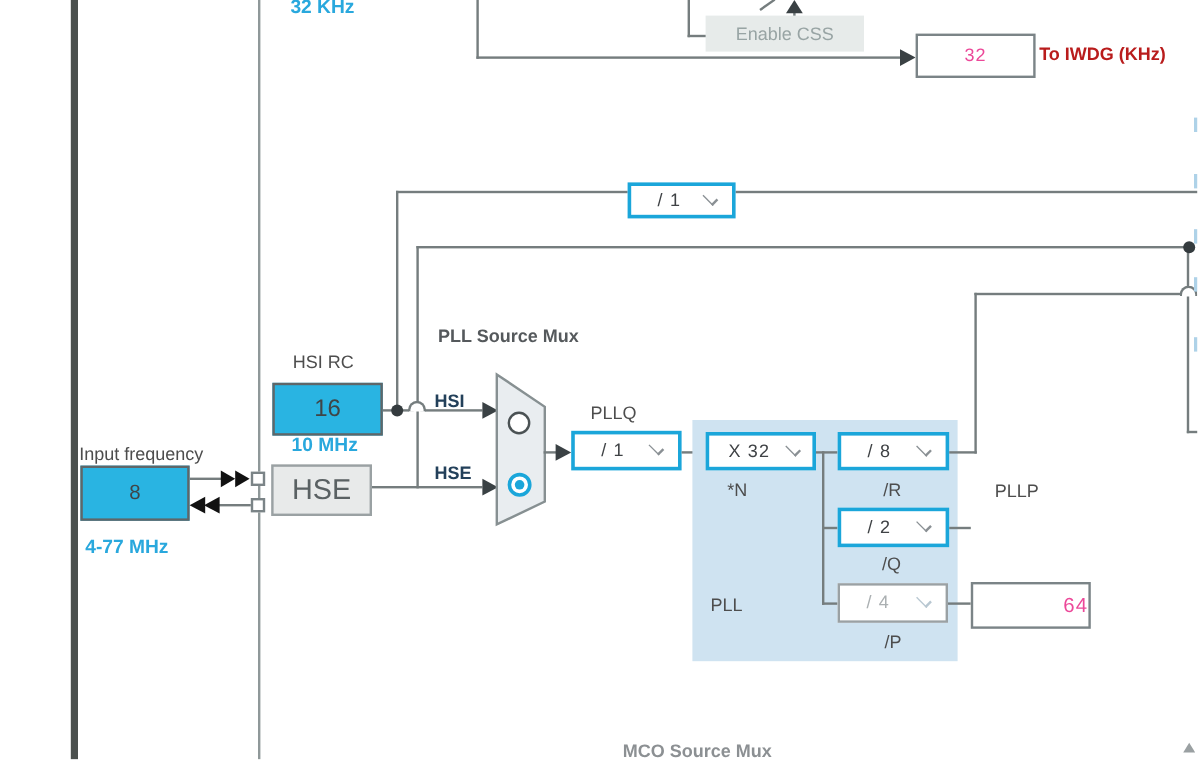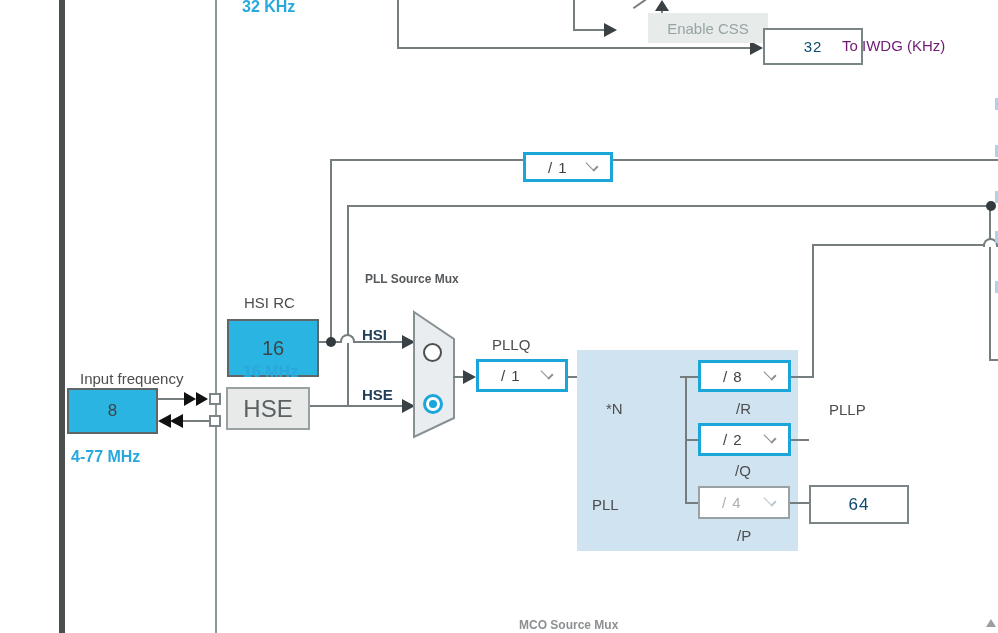--- a/index.html
+++ b/index.html
@@ -16,31 +16,31 @@
   .dot{position:absolute;width:10px;height:10px;border-radius:50%;background:#343b3e;}
   .pin{position:absolute;width:12px;height:12px;background:#fff;border:2px solid #7b8487;box-sizing:border-box;}
   
   .ar{position:absolute;width:0;height:0;}
   .ar.right{border-top:7px solid transparent;border-bottom:7px solid transparent;border-left:13px solid #3a4144;}
   .ar.left{border-top:7px solid transparent;border-bottom:7px solid transparent;border-right:13px solid #111;}
   .ar.rightb{border-top:7px solid transparent;border-bottom:7px solid transparent;border-left:12px solid #111;}
   .ar.up{border-left:7px solid transparent;border-right:7px solid transparent;border-bottom:11px solid #3a4144;}
   
   .valbox{position:absolute;display:flex;align-items:center;justify-content:center;background:#fff;border:2px solid #7b8487;box-sizing:border-box;font-size:17px;color:#3f4547;letter-spacing:1px;}
-  .valbox.dis{color:#0c4a6e;}
+  .valbox.dis{color:#ec4899;}
   .cyanbox{position:absolute;display:flex;align-items:center;justify-content:center;background:#29b4e2;border:2px solid #5f6668;box-sizing:border-box;color:#3f4547;}
   .dd{position:absolute;display:flex;align-items:center;justify-content:space-between;background:#fff;border:3px solid #1ba6da;box-sizing:border-box;font-size:15px;color:#3f4245;padding:0 12px 0 22px;letter-spacing:1px;}
   .dd .chev{width:10px;height:10px;border-right:2px solid #8a9094;border-bottom:2px solid #8a9094;transform:rotate(45deg) scale(1,.55);margin-top:-5px;}
   .dd.dis{border:2px solid #9aa1a4;color:#abb0b2;}
   .dd.dis .chev{border-color:#b8c7d1;}
   
   .lbl{position:absolute;font-size:15px;color:#4d4d4d;white-space:nowrap;}
   .cyan-t{position:absolute;font-size:16px;font-weight:bold;color:#29a8dd;white-space:nowrap;}
   .navy{position:absolute;font-size:15px;font-weight:bold;color:#23405a;white-space:nowrap;}
-  .boldgray{position:absolute;font-size:12px;font-weight:bold;color:#55595c;white-space:nowrap;}
+  .boldgray{position:absolute;font-size:15px;font-weight:bold;color:#55595c;white-space:nowrap;}
   .btn{position:absolute;display:flex;align-items:center;justify-content:center;background:#e7ebea;color:#98a4a4;font-size:15px;border:none;}
   .pllblock{position:absolute;background:#cfe3f1;}
   .tick{position:absolute;width:3px;height:12px;background:#aed2e8;}
   .radio{position:absolute;border-radius:50%;box-sizing:border-box;background:#fff;}
   .radio.off{width:19px;height:19px;border:2px solid #4b5254;}
   .radio.on{width:20px;height:20px;border:3px solid #1ba6da;}
   .radio.on .core{position:absolute;left:3px;top:3px;width:8px;height:8px;border-radius:50%;background:#1ba6da;}
 </style>
 </head>
 <body>
@@ -57,26 +57,26 @@
   <div class="ar right" style="left:750px;top:41px;"></div>
 
   <div class="wire v" style="left:573px;top:0;height:31px;"></div>
   <div class="wire h" style="left:573px;top:29px;width:33px;"></div>
   <div class="ar right" style="left:604px;top:23px;"></div>
 
   <div class="abs" style="left:632px;top:3px;width:15px;height:2px;background:#757d7e;transform:rotate(-35deg);"></div>
   <div class="wire v" style="left:661px;top:9px;height:6px;"></div>
   <div class="ar up" style="left:655px;top:0px;"></div>
 
-  <button class="btn" style="left:648px;top:13px;width:120px;height:30px;">Enable CSS</button>
+  <button class="btn" style="left:588px;top:13px;width:132px;height:30px;">Enable CSS</button>
 
   <div class="valbox dis" style="left:763px;top:28px;width:100px;height:37px;font-size:15px;">
       <span>32</span>
     </div>
-  <div class="lbl" style="left:842px;top:37px;font-weight:normal;color:#701a75;">To IWDG (KHz)</div>
+  <div class="lbl" style="left:866px;top:37px;font-weight:bold;color:#b91c1c;">To IWDG (KHz)</div>
 
   <div class="wire h" style="left:330px;top:159px;width:668px;"></div>
   <div class="wire v" style="left:330px;top:159px;height:185px;"></div>
 
   <div class="wire h" style="left:347px;top:205px;width:644px;"></div>
   <div class="wire v" style="left:347px;top:205px;height:202px;"></div>
 
   <div class="wire v" style="left:989px;top:205px;height:156px;"></div>
   <div class="wire h" style="left:989px;top:359px;width:9px;"></div>
   <div class="dot" style="left:986px;top:201px;"></div>
@@ -84,33 +84,33 @@
   <div class="wire h" style="left:812px;top:244px;width:172px;"></div>
   <div class="hop" style="left:983px;top:238px;"></div>
   <div class="wire v" style="left:812px;top:244px;height:134px;"></div>
 
   <div class="dd" style="left:523px;top:152px;width:90px;height:30px;">
     <span>/ 1</span>
     <span class="chev"></span>
   </div>
 
   <div class="lbl" style="left:244px;top:294px;">HSI RC</div>
-  <div class="cyanbox" style="left:227px;top:319px;width:92px;height:58px;font-size:20px;">
+  <div class="cyanbox" style="left:227px;top:319px;width:92px;height:44px;font-size:20px;">
       <span>16</span>
     </div>
-  <div class="cyan-t" style="left:243px;top:363px;">16 MHz</div>
+  <div class="cyan-t" style="left:243px;top:363px;">10 MHz</div>
 
   <div class="wire h" style="left:319px;top:341px;width:22px;"></div>
   <div class="hop" style="left:340px;top:334px;"></div>
   <div class="wire h" style="left:354px;top:341px;width:48px;"></div>
   <div class="dot" style="left:326px;top:337px;"></div>
   <div class="navy" style="left:362px;top:326px;text-align:center;">HSI</div>
   <div class="ar right" style="left:402px;top:335px;"></div>
 
-  <div class="lbl" style="left:80px;top:370px;">Input frequency</div>
+  <div class="lbl" style="left:66px;top:370px;">Input frequency</div>
   <div class="cyanbox" style="left:67px;top:388px;width:91px;height:46px;font-size:17px;">
       <span>8</span>
     </div>
   <div class="cyan-t" style="left:71px;top:448px;">4-77 MHz</div>
 
   <div class="wire h" style="left:158px;top:398px;width:28px;"></div>
   <div class="ar rightb" style="left:184px;top:392px;"></div>
   <div class="ar rightb" style="left:196px;top:392px;"></div>
   <div class="pin" style="left:209px;top:393px;"></div>
   <div class="wire h" style="left:180px;top:420px;width:30px;"></div>
@@ -140,20 +140,24 @@
   <div class="lbl" style="left:492px;top:336px;">PLLQ</div>
   <div class="dd" style="left:476px;top:359px;width:92px;height:33px;">
     <span>/ 1</span>
     <span class="chev"></span>
   </div>
   <div class="wire h" style="left:568px;top:376px;width:20px;"></div>
 
   <div class="pllblock" style="left:577px;top:350px;width:221px;height:201px;"></div>
   <div class="lbl" style="left:592px;top:496px;">PLL</div>
 
+  <div class="dd" style="left:588px;top:360px;width:92px;height:32px;padding:0 10px 0 16px;">
+    <span>X 32</span>
+    <span class="chev"></span>
+  </div>
   <div class="lbl" style="left:606px;top:400px;">*N</div>
 
   <div class="wire h" style="left:680px;top:376px;width:18px;"></div>
   <div class="wire v" style="left:685px;top:376px;height:128px;"></div>
   <div class="wire h" style="left:685px;top:439px;width:13px;"></div>
   <div class="wire h" style="left:685px;top:502px;width:13px;"></div>
 
   <div class="dd" style="left:698px;top:360px;width:93px;height:32px;">
     <span>/ 8</span>
     <span class="chev"></span>
@@ -170,21 +174,21 @@
 
   <div class="dd dis" style="left:698px;top:486px;width:92px;height:33px;">
     <span>/ 4</span>
     <span class="chev"></span>
   </div>
   <div class="lbl" style="left:737px;top:527px;">/P</div>
   <div class="wire h" style="left:790px;top:502px;width:19px;"></div>
 
   <div class="lbl" style="left:829px;top:401px;">PLLP</div>
   <div class="lbl" style="left:857px;top:467px;margin-top:20px;">PLLP</div>
-  <div class="valbox dis" style="left:809px;top:485px;width:100px;height:39px;">
+  <div class="valbox dis" style="left:809px;top:485px;width:100px;height:39px;justify-content:flex-end;">
       <span>64</span>
     </div>
 
   <div class="boldgray" style="left:519px;top:618px;color:#8c9093;">MCO Source Mux</div>
   <div class="ar up" style="left:986px;top:619px;border-left-width:5px;border-right-width:5px;border-bottom:8px solid #9aa0a2;"></div>
 
   <div class="tick" style="left:995px;top:98px;"></div>
   <div class="tick" style="left:995px;top:145px;"></div>
   <div class="tick" style="left:995px;top:191px;"></div>
   <div class="tick" style="left:995px;top:231px;"></div>

